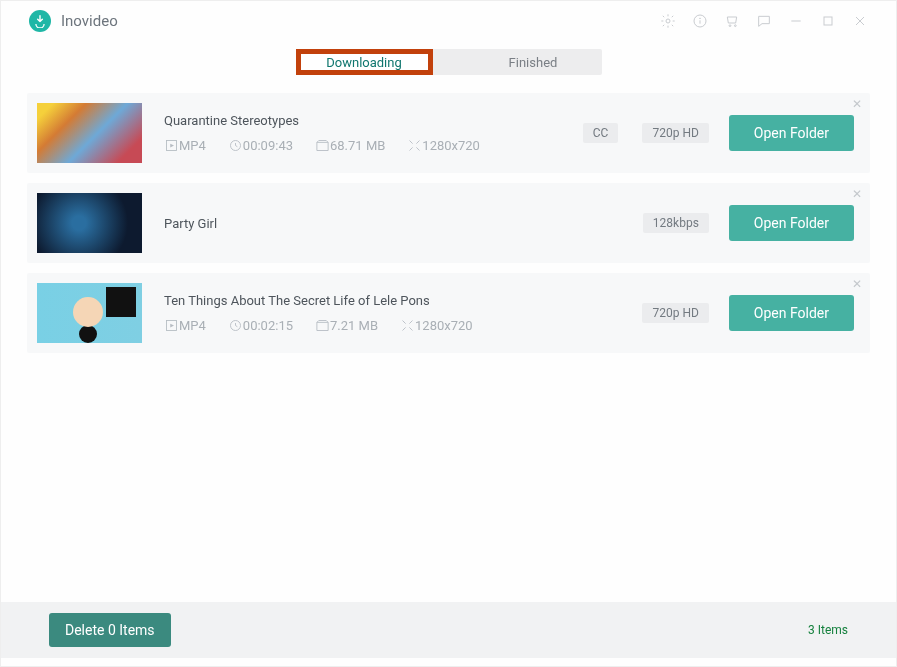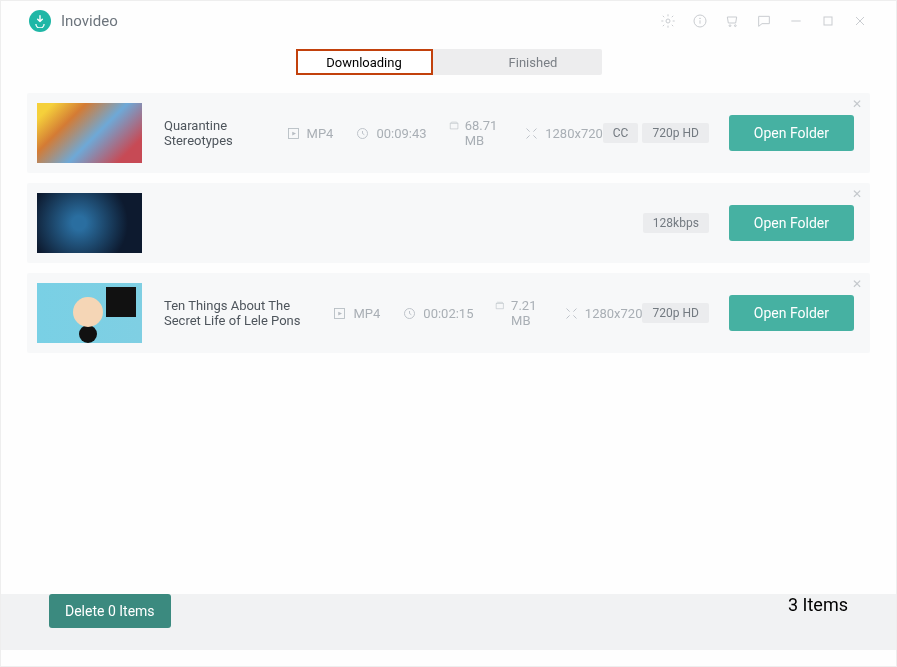--- a/index.html
+++ b/index.html
@@ -12,51 +12,51 @@
   .app-title { color: #6d757d; font-size: 15px; }
   .title-spacer { flex: 1; }
   .title-icons { display: flex; align-items: center; gap: 16px; }
   .title-icons .ticon { width: 16px; height: 16px; color: #c9ccd0; cursor: pointer; display: inline-flex; align-items: center; justify-content: center; }
   .title-icons .ticon svg { width: 16px; height: 16px; stroke: currentColor; fill: none; stroke-width: 1.5; }
 
   
   .tabs-wrap { display: flex; justify-content: center; padding-top: 8px; padding-bottom: 18px; }
   .tabs { display: flex; background: #ededee; border-radius: 2px; }
   .tab { width: 137px; height: 26px; display: flex; align-items: center; justify-content: center; font-size: 13px; cursor: pointer; }
-  .tab.active { background: #fff; color: #000000; border: 2px solid #c2410c; }
+  .tab.active { background: #fff; color: #0f766e; border: 5px solid #c2410c; }
   .tab.inactive { color: #7a7f85; margin-left: 32px; }
 
   
   .items { padding: 0 26px; display: flex; flex-direction: column; gap: 10px; }
   .item { background: #f7f8f9; border-radius: 2px; padding: 10px 16px 10px 10px; display: flex; align-items: center; position: relative; }
   .thumb { width: 105px; height: 60px; background: #ddd; flex-shrink: 0; margin-right: 22px; background-size: cover; background-position: center; }
   .thumb.t1 { background: linear-gradient(135deg,#f5d03b 10%, #d47b34 30%, #6ea9d7 55%, #c74a55 85%); }
   .thumb.t2 { background: radial-gradient(circle at 40% 50%, #2a6ea0 10%, #0d1a2f 70%); }
   .thumb.t3 { background: linear-gradient(90deg,#79d0e5,#7fcfe3); position: relative; }
   .thumb.t3::after { content:""; position:absolute; left:36px; top:14px; width:30px; height:30px; border-radius:50%; background:#f5d6b6; box-shadow: 0 22px 0 -6px #111; }
   .thumb.t3::before { content:""; position:absolute; right:6px; top:4px; width:30px; height:30px; background:#111; }
 
-  .info { flex: 1; display: flex; flex-direction: row; gap: 10px; }
+  .info { flex: 1; display: flex; flex-direction: column; gap: 10px; }
   .item-title { color: #4e555c; font-size: 13px; }
   .meta { display: flex; align-items: center; gap: 22px; color: #a9afb5; font-size: 13px; }
-  .meta .m { display: flex; gap: 6px; }
+  .meta .m { display: flex; }
   .meta .m svg { width: 15px; height: 15px; stroke: #b6bcc2; fill: none; stroke-width: 1.4; }
 
-  .badges { display: flex; align-items: center; gap: 4px; margin-right: 20px; }
+  .badges { display: flex; align-items: center; gap: 24px; margin-right: 20px; }
   .badge { background: #ebecee; color: #737a81; font-size: 12px; padding: 3px 10px; border-radius: 2px; }
 
   .open-btn { background: #46b1a2; color: #fff; border: none; height: 36px; padding: 0 25px; font-size: 14px; border-radius: 3px; cursor: pointer; }
 
   .item-close { position: absolute; top: 4px; right: 8px; color: #c4c8cc; font-size: 12px; cursor: pointer; }
 
   
-  .footer { position: absolute; left: 0; right: 0; bottom: 16px; height: 56px; background: #f1f2f3; display: flex; padding: 0 48px; }
+  .footer { position: absolute; left: 0; right: 0; bottom: 8px; height: 56px; background: #f1f2f3; display: flex; align-items: center; padding: 0 48px; }
   .delete-btn { background: #3b8a7f; color: #fff; border: none; height: 34px; padding: 0 16px; font-size: 14px; border-radius: 3px; cursor: pointer; }
   .footer-spacer { flex: 1; }
-  .footer-count { color: #000000; font-size: 18px; }
+  .footer-count { color: #15803d; font-size: 12px; }
 </style>
 </head>
 <body>
 
 <div class="titlebar">
   <div class="app-logo">
     <svg viewBox="0 0 24 24">
         <path d="M12 3v10m0 0l-4-4m4 4l4-4" stroke="#fff" stroke-width="2.4" fill="none" stroke-linecap="round"></path>
         <path d="M5 17a7 7 0 0 0 14 0" stroke="#fff" stroke-width="2.2" fill="none"></path>
       </svg>
@@ -156,20 +156,21 @@
       <span class="badge">CC</span>
       <span class="badge">720p HD</span>
     </div>
     <button class="open-btn">Open Folder</button>
   </div>
 
   <div class="item">
     <span class="item-close">✕</span>
     <div class="thumb t2"></div>
     <div class="info">
+      <div class="item-title">Party Girl</div>
     </div>
     <div class="badges">
       <span class="badge">128kbps</span>
     </div>
     <button class="open-btn">Open Folder</button>
   </div>
 
   <div class="item">
     <span class="item-close">✕</span>
     <div class="thumb t3"></div>

